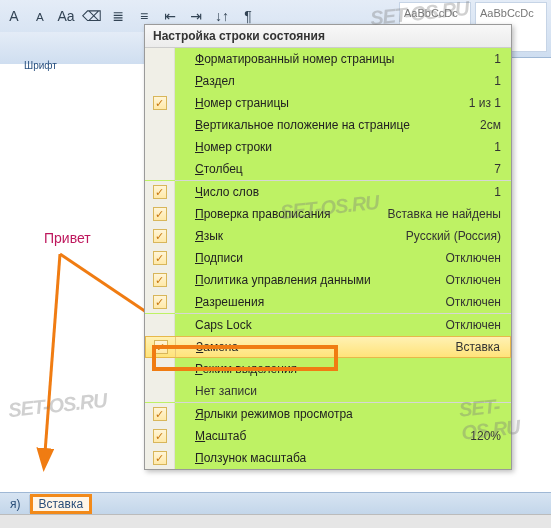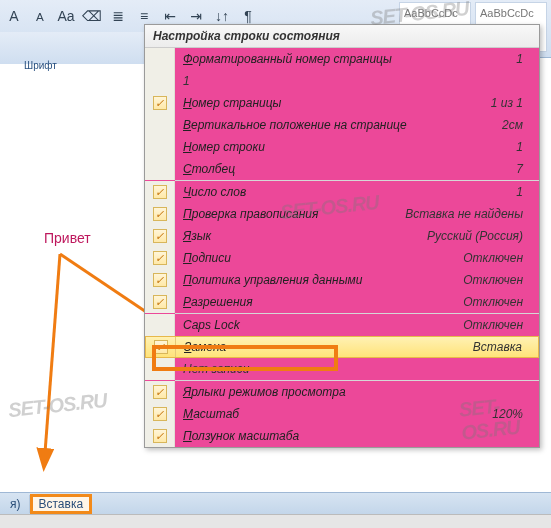--- a/index.html
+++ b/index.html
@@ -113,45 +113,45 @@
     position: absolute;
     bottom: 0; left: 0; right: 0;
     height: 14px;
     background: #e6e6e6;
     border-top: 1px solid #bbb;
   }
   
   .ctx-menu {
     position: absolute;
     top: 24px; left: 144px;
-    width: 396px;
-    background: #ec4899;
+    width: 368px;
+    background: #bef264;
     border: 1px solid #9a9a9a;
     box-shadow: 2px 2px 5px rgba(0,0,0,.25);
-    font-style: italic;
   }
   .ctx-head {
     background: linear-gradient(#f8f8f8,#ececec);
     border-bottom: 1px solid #ccc;
     padding: 4px 8px;
     font-weight: bold;
     font-size: 12px;
     color: #333;
   }
   .ctx-body {
     display: flex;
     flex-direction: column;
   }
   .ctx-row {
     display: flex;
     align-items: center;
     height: 22px;
-    padding-right: 16px;
+    padding-right: 10px;
     font-size: 12px;
     color: #222;
+    gap: 12px;
   }
   .ctx-check {
     width: 30px;
     display: flex;
     align-items: center;
     justify-content: center;
     background: #f0efe7;
     align-self: stretch;
     border-right: 1px solid #e0dfd6;
   }
@@ -258,20 +258,21 @@
 <div class="ctx-menu">
   <div class="ctx-head">Настройка строки состояния</div>
   <div class="ctx-body" id="ctx-body">
       <div class="ctx-row">
         <div class="ctx-check"></div>
         <div class="ctx-label"><span class="ul">Ф</span>орматированный номер страницы</div>
         <div class="ctx-val">1</div>
       </div>
       <div class="ctx-row">
         <div class="ctx-check"></div>
+        <div class="ctx-label"><span class="ul">Р</span>аздел</div>
         <div class="ctx-val">1</div>
       </div>
       <div class="ctx-row">
         <div class="ctx-check">
           <div class="chk">✓</div>
         </div>
         <div class="ctx-label"><span class="ul">Н</span>омер страницы</div>
         <div class="ctx-val">1 из 1</div>
       </div>
       <div class="ctx-row">
@@ -337,20 +338,25 @@
         <div class="ctx-check"></div>
         <div class="ctx-label">Caps Lock</div>
         <div class="ctx-val">Отключен</div>
       </div>
       <div class="ctx-row sel">
         <div class="ctx-check">
           <div class="chk">✓</div>
         </div>
         <div class="ctx-label"><span class="ul">З</span>амена</div>
         <div class="ctx-val">Вставка</div>
+      </div>
+      <div class="ctx-row">
+        <div class="ctx-check"></div>
+        <div class="ctx-label"><span class="ul">Р</span>ежим выделения</div>
+        <div class="ctx-val"></div>
       </div>
       <div class="ctx-row">
         <div class="ctx-check"></div>
         <div class="ctx-val">Нет записи</div>
       </div>
       <div class="ctx-sep"></div>
       <div class="ctx-row">
         <div class="ctx-check">
           <div class="chk">✓</div>
         </div>

